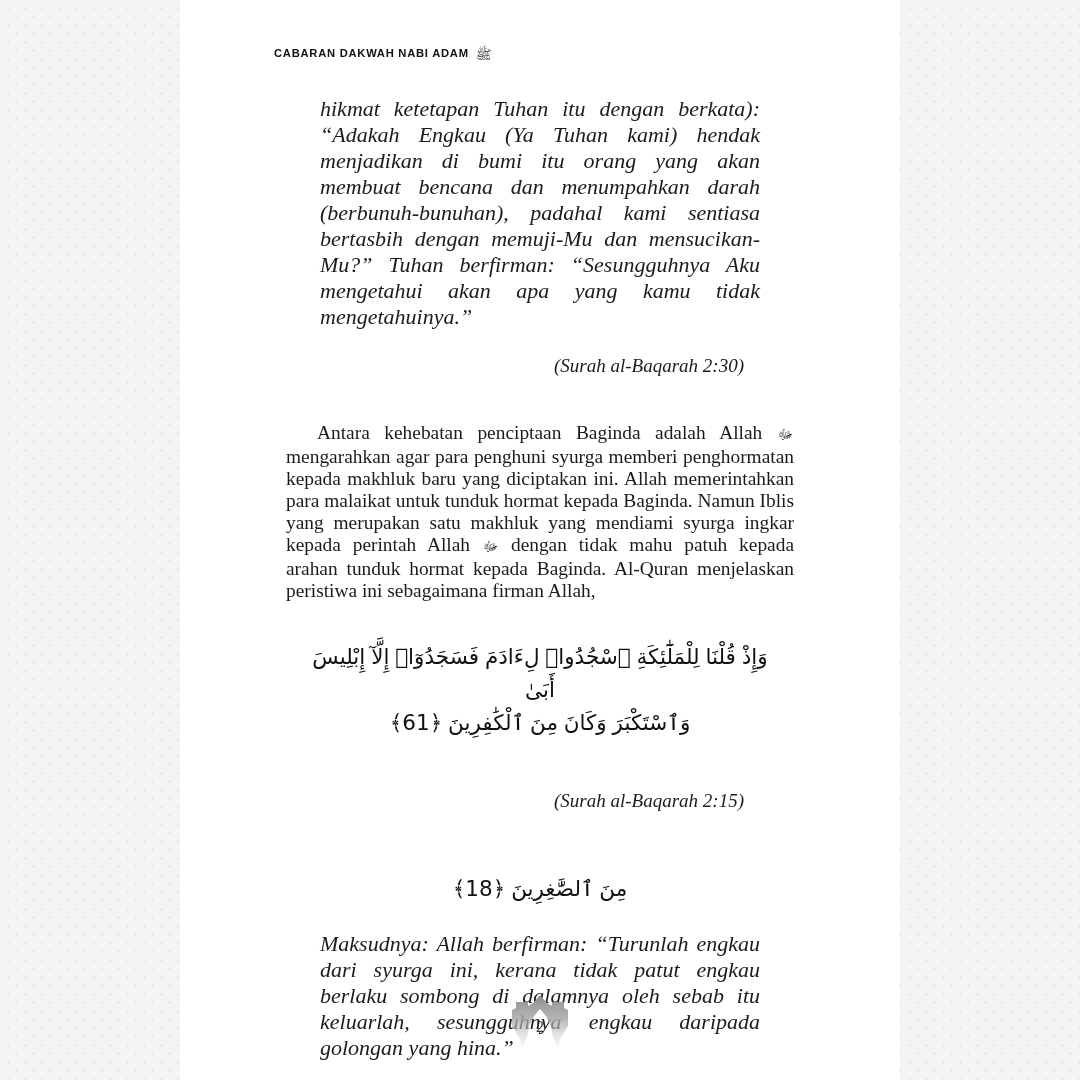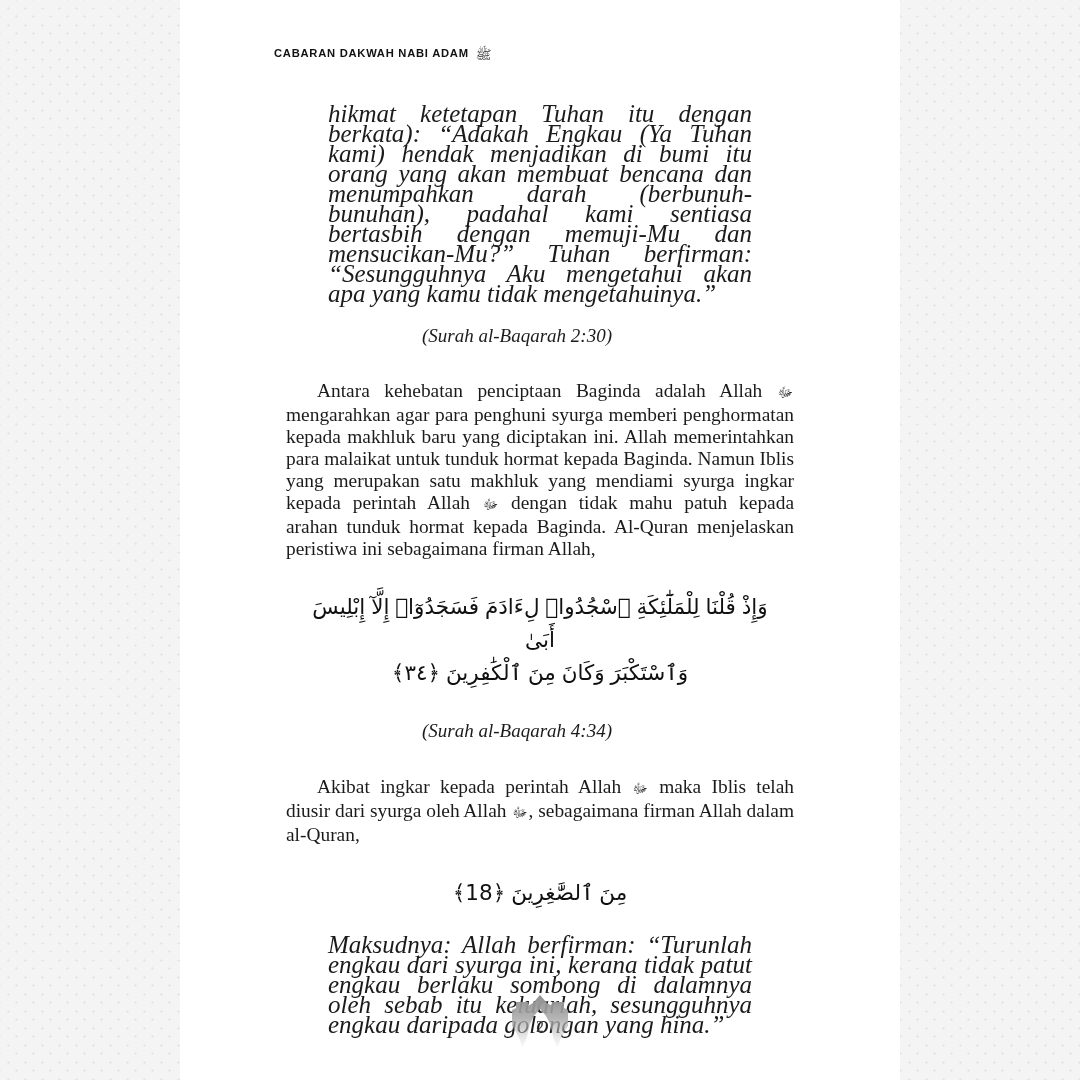--- a/index.html
+++ b/index.html
@@ -77,45 +77,45 @@
     color: #1b1b1b;
     text-align: justify;
     text-justify: inter-word;
     text-indent: 31px;
     margin: 12px;
     hyphens: none;
   }
 
   
   .quote-block {
-    margin: 8px;
+    margin: 0;
     padding-left: 46px;
     padding-right: 46px;
     font-style: italic;
-    font-size: 25px;
-    line-height: 20px;
+    font-size: 22px;
+    line-height: 26px;
     color: #1b1b1b;
     text-align: justify;
     text-justify: inter-word;
   }
 
   
   .citation {
-    margin: 4px;
+    margin: 16px;
     padding-right: 46px;
     font-style: italic;
     font-size: 19px;
     line-height: 24.4px;
     color: #1b1b1b;
-    text-align: center;
+    text-align: right;
   }
 
   
   .ayah-block {
-    margin: 8px;
+    margin: 16px;
     direction: rtl;
     text-align: center;
     font-family: "DejaVu Sans", "Liberation Sans", sans-serif;
     font-size: 21.5px;
     line-height: 33px;
     color: #111111;
     padding: 0 18px;
     word-spacing: -1px;
   }
   .ayah-line { display: block; }
@@ -173,32 +173,31 @@
     <p class="citation">(Surah al-Baqarah 2:30)</p>
 
     <div class="sp-16"></div>
 
     <p class="body-par"><span>Antara kehebatan penciptaan Baginda adalah Allah </span><span class="honorific-inline">ﷻ</span><span> mengarahkan agar para penghuni syurga memberi penghormatan kepada makhluk baru yang diciptakan ini. Allah memerintahkan para malaikat untuk tunduk hormat kepada Baginda. Namun Iblis yang merupakan satu makhluk yang mendiami syurga ingkar kepada perintah Allah </span><span class="honorific-inline">ﷻ</span><span> dengan tidak mahu patuh kepada arahan tunduk hormat kepada Baginda. Al-Quran menjelaskan peristiwa ini sebagaimana firman Allah,</span></p>
 
     <div class="sp-10"></div>
 
     <div class="ayah-block">
       <span class="ayah-line">وَإِذْ قُلْنَا لِلْمَلَٰٓئِكَةِ ٱسْجُدُوا۟ لِءَادَمَ فَسَجَدُوٓا۟ إِلَّآ إِبْلِيسَ أَبَىٰ</span>
-      <span class="ayah-line">وَٱسْتَكْبَرَ وَكَانَ مِنَ ٱلْكَٰفِرِينَ ﴿٣٤﴾</span>
+      <span class="ayah-line">وَٱسْتَكْبَرَ وَكَانَ مِنَ ٱلْكَٰفِرِينَ ﴿61﴾</span>
     </div>
 
     <div class="sp-10"></div>
 
 
     <div class="sp-8"></div>
-    <p class="citation">(Surah al-Baqarah 4:34)</p>
+    <p class="citation">(Surah al-Baqarah 2:15)</p>
 
     <div class="sp-16"></div>
 
-    <p class="body-par"><span>Akibat ingkar kepada perintah Allah </span><span class="honorific-inline">ﷻ</span><span> maka Iblis telah diusir dari syurga oleh Allah </span><span class="honorific-inline">ﷻ</span><span>, sebagaimana firman Allah dalam al-Quran,</span></p>
 
     <div class="sp-10"></div>
 
     <div class="ayah-block">
       <span class="ayah-line">مِنَ ٱلصَّٰغِرِينَ ﴿18﴾</span>
     </div>
 
     <div class="sp-10"></div>
 
     <p class="quote-block">Maksudnya: Allah berfirman: “Turunlah engkau dari syurga ini, kerana tidak patut engkau berlaku sombong di dalamnya oleh sebab itu keluarlah, sesungguhnya engkau daripada golongan yang hina.”</p>

